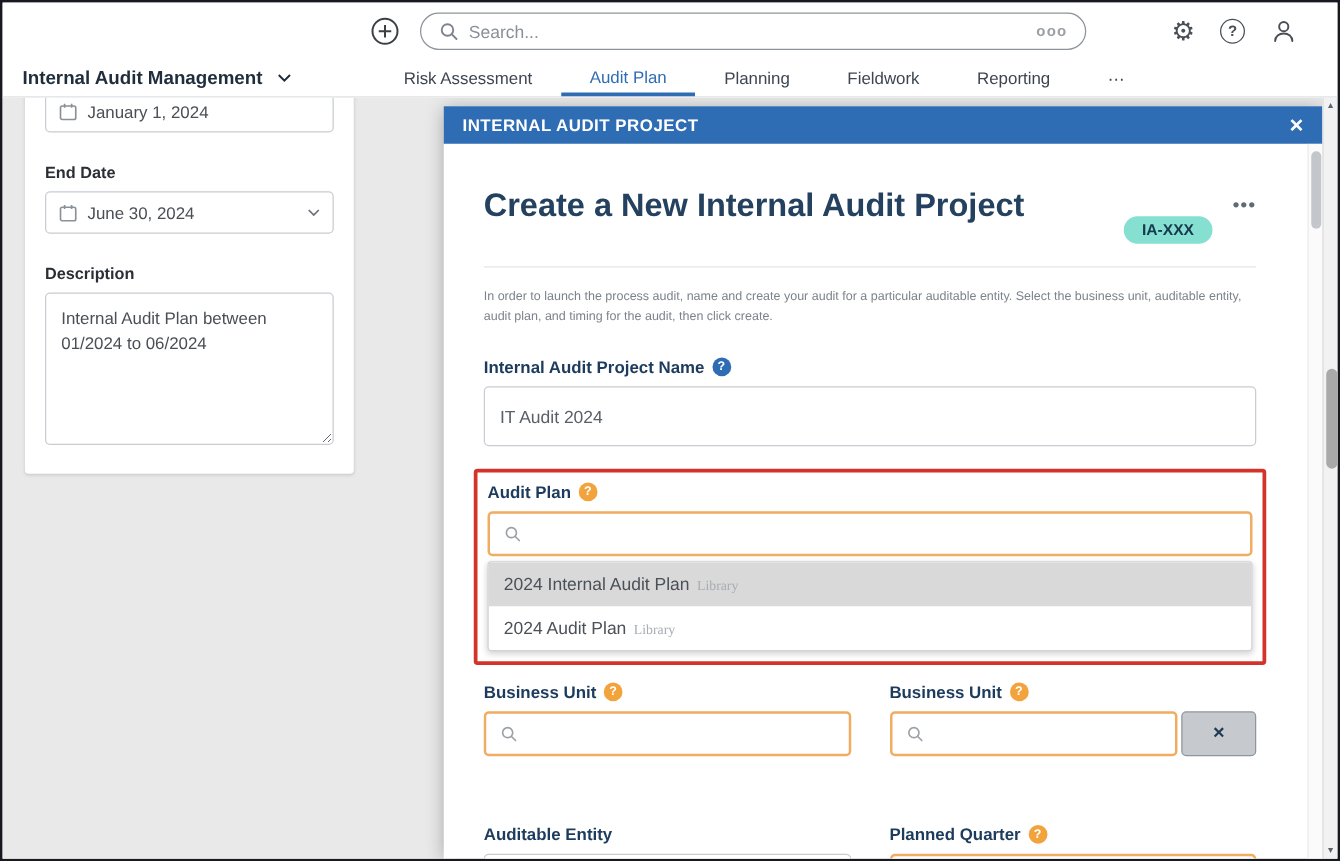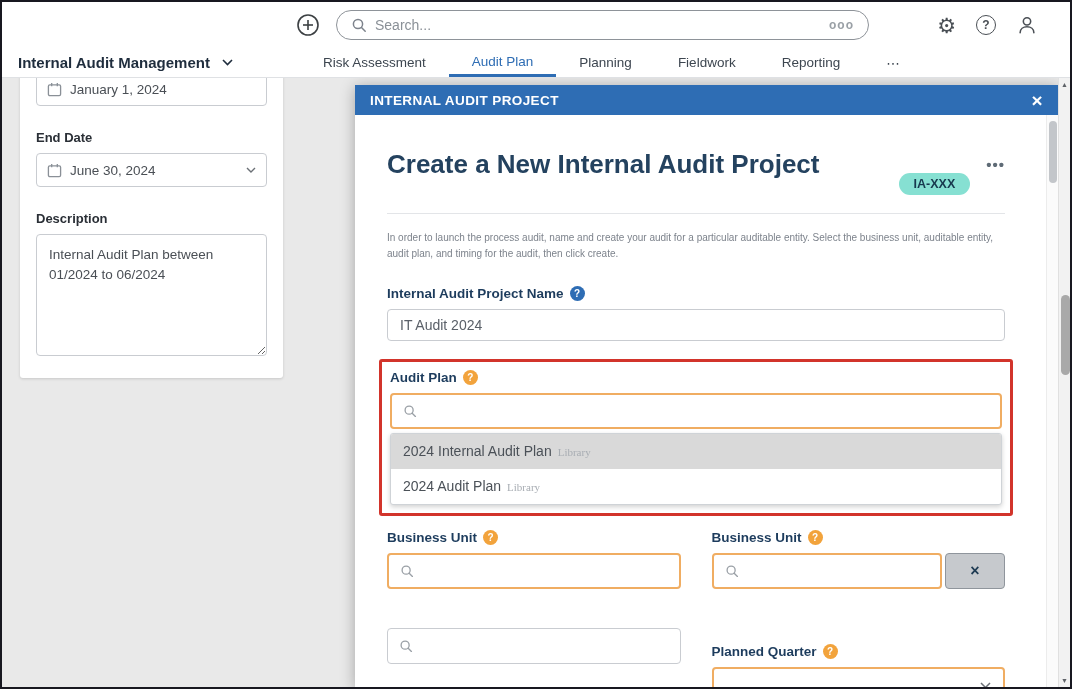--- a/index.html
+++ b/index.html
@@ -62,21 +62,21 @@
   .divider { margin-top:18px; border-top:1px solid #e3e5e8; }
   .intro { margin-top:16px; color:#7d838c; font-size:10px; line-height:1.6; }
 
   .label-row { display:flex; align-items:flex-end; gap:6px; margin-top:24px; }
   .f-label { font-size:13.5px; font-weight:bold; color:#1d3c5d; }
   .help { width:15px; height:15px; border-radius:50%; color:#fff; font-size:10px; font-weight:bold;
           display:inline-flex; align-items:center; justify-content:center; cursor:pointer; flex:0 0 auto; }
   .help.blue { background:#2e6db4; }
   .help.orange { background:#f2a33c; }
 
-  .text-input { margin-top:8px; width:100%; height:32px; border:1px solid #c9ccd1; border-radius:4px;
+  .text-input { margin-top:8px; width:100%; height:48px; border:1px solid #c9ccd1; border-radius:4px;
                 padding:0 12px; font-size:14px; color:#5a6068; outline:none;
                 font-family:"Liberation Sans",sans-serif; background:#fff; }
 
   .red-box { margin:18px -8px 0; border:3px solid #d2342b; border-radius:3px; padding:4px 8px 8px; }
   .red-box .label-row { margin-top:4px; }
 
   .search-field { margin-top:8px; height:36px; border:1px solid #c9ccd1; border-radius:4px; background:#fff;
                   display:flex; align-items:center; padding:0 11px; gap:8px; }
   .search-field input { border:none; outline:none; flex:1; font-size:14px; color:#555; background:transparent;
                         font-family:"Liberation Sans",sans-serif; }
@@ -288,20 +288,23 @@
                     <line x1="10.5" y1="10.5" x2="14.2" y2="14.2" stroke="#9aa0a6" stroke-width="1.5" stroke-linecap="round"></line>
                   </svg>
                 </span>
                 <input style="">
               </div>
               <button class="clear-btn">×</button>
             </div>
           </div>
 
           <div>
+            <div class="label-row row2">
+              <span class="f-label">Auditable Entity</span>
+            </div>
             <div class="search-field">
               <span>
                 <svg width="14" height="14" viewBox="0 0 16 16">
                   <circle cx="7" cy="7" r="4.6" fill="none" stroke="#9aa0a6" stroke-width="1.5"></circle>
                   <line x1="10.5" y1="10.5" x2="14.2" y2="14.2" stroke="#9aa0a6" stroke-width="1.5" stroke-linecap="round"></line>
                 </svg>
               </span>
               <input style="">
             </div>
           </div>

